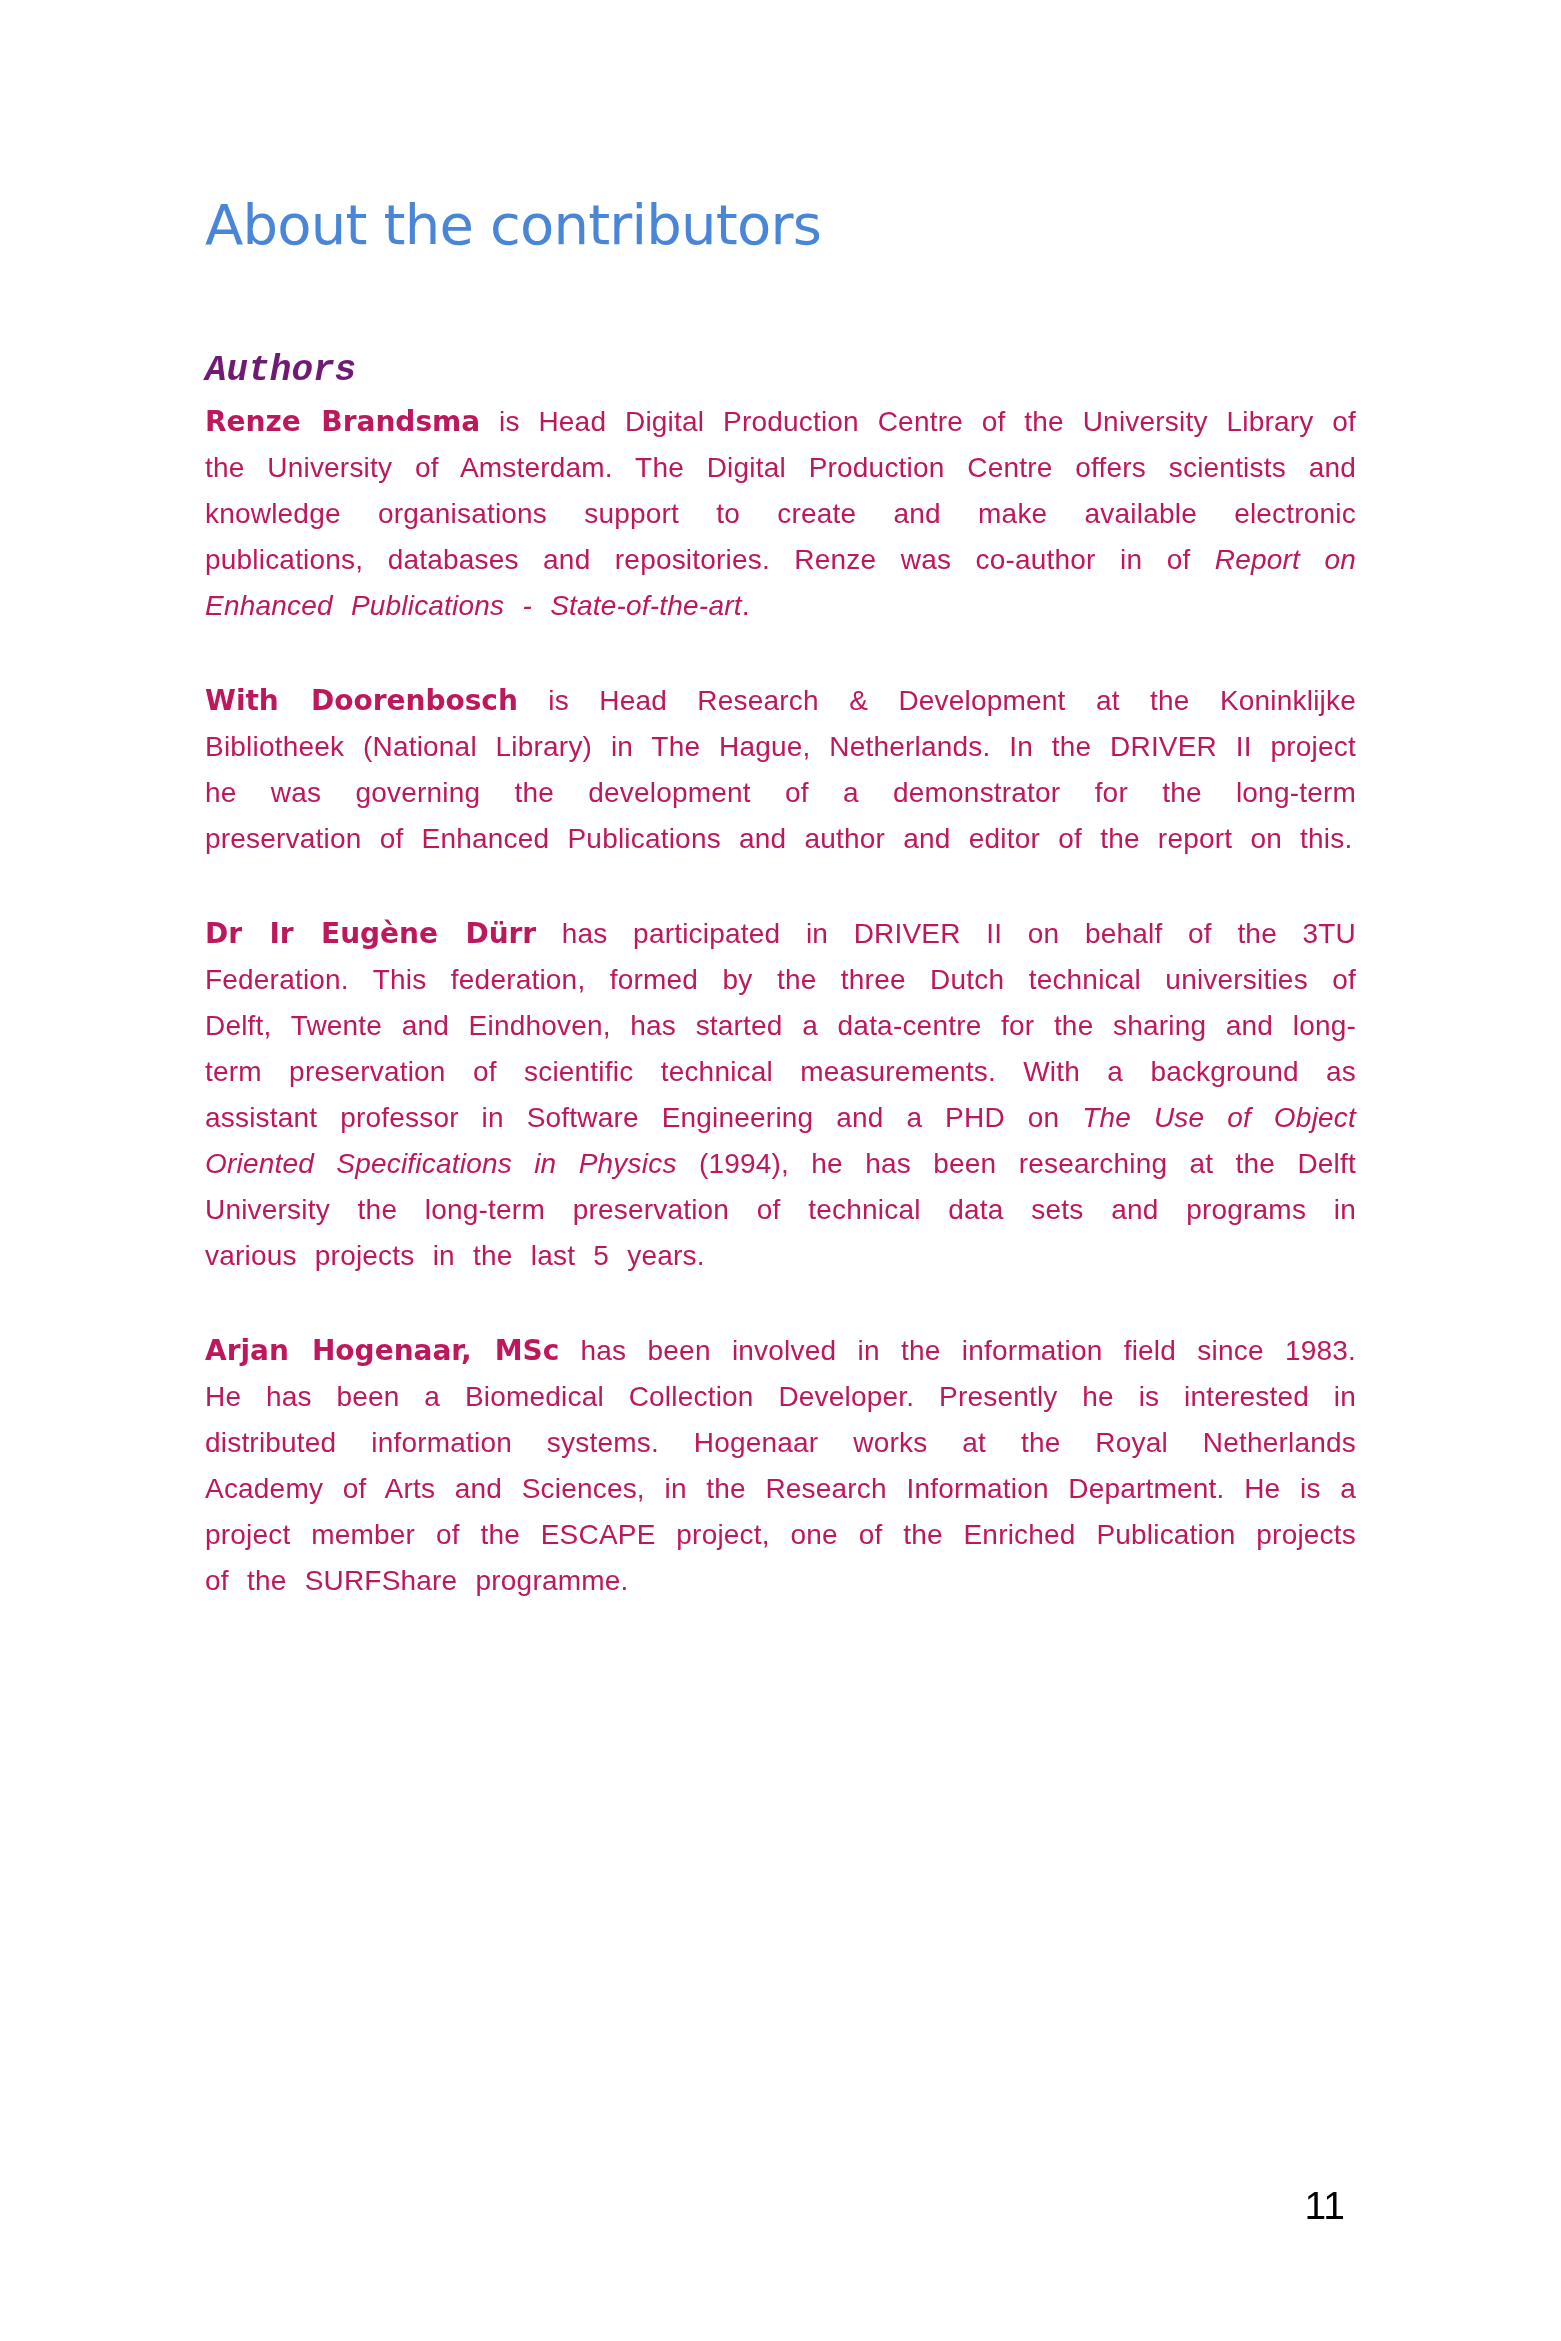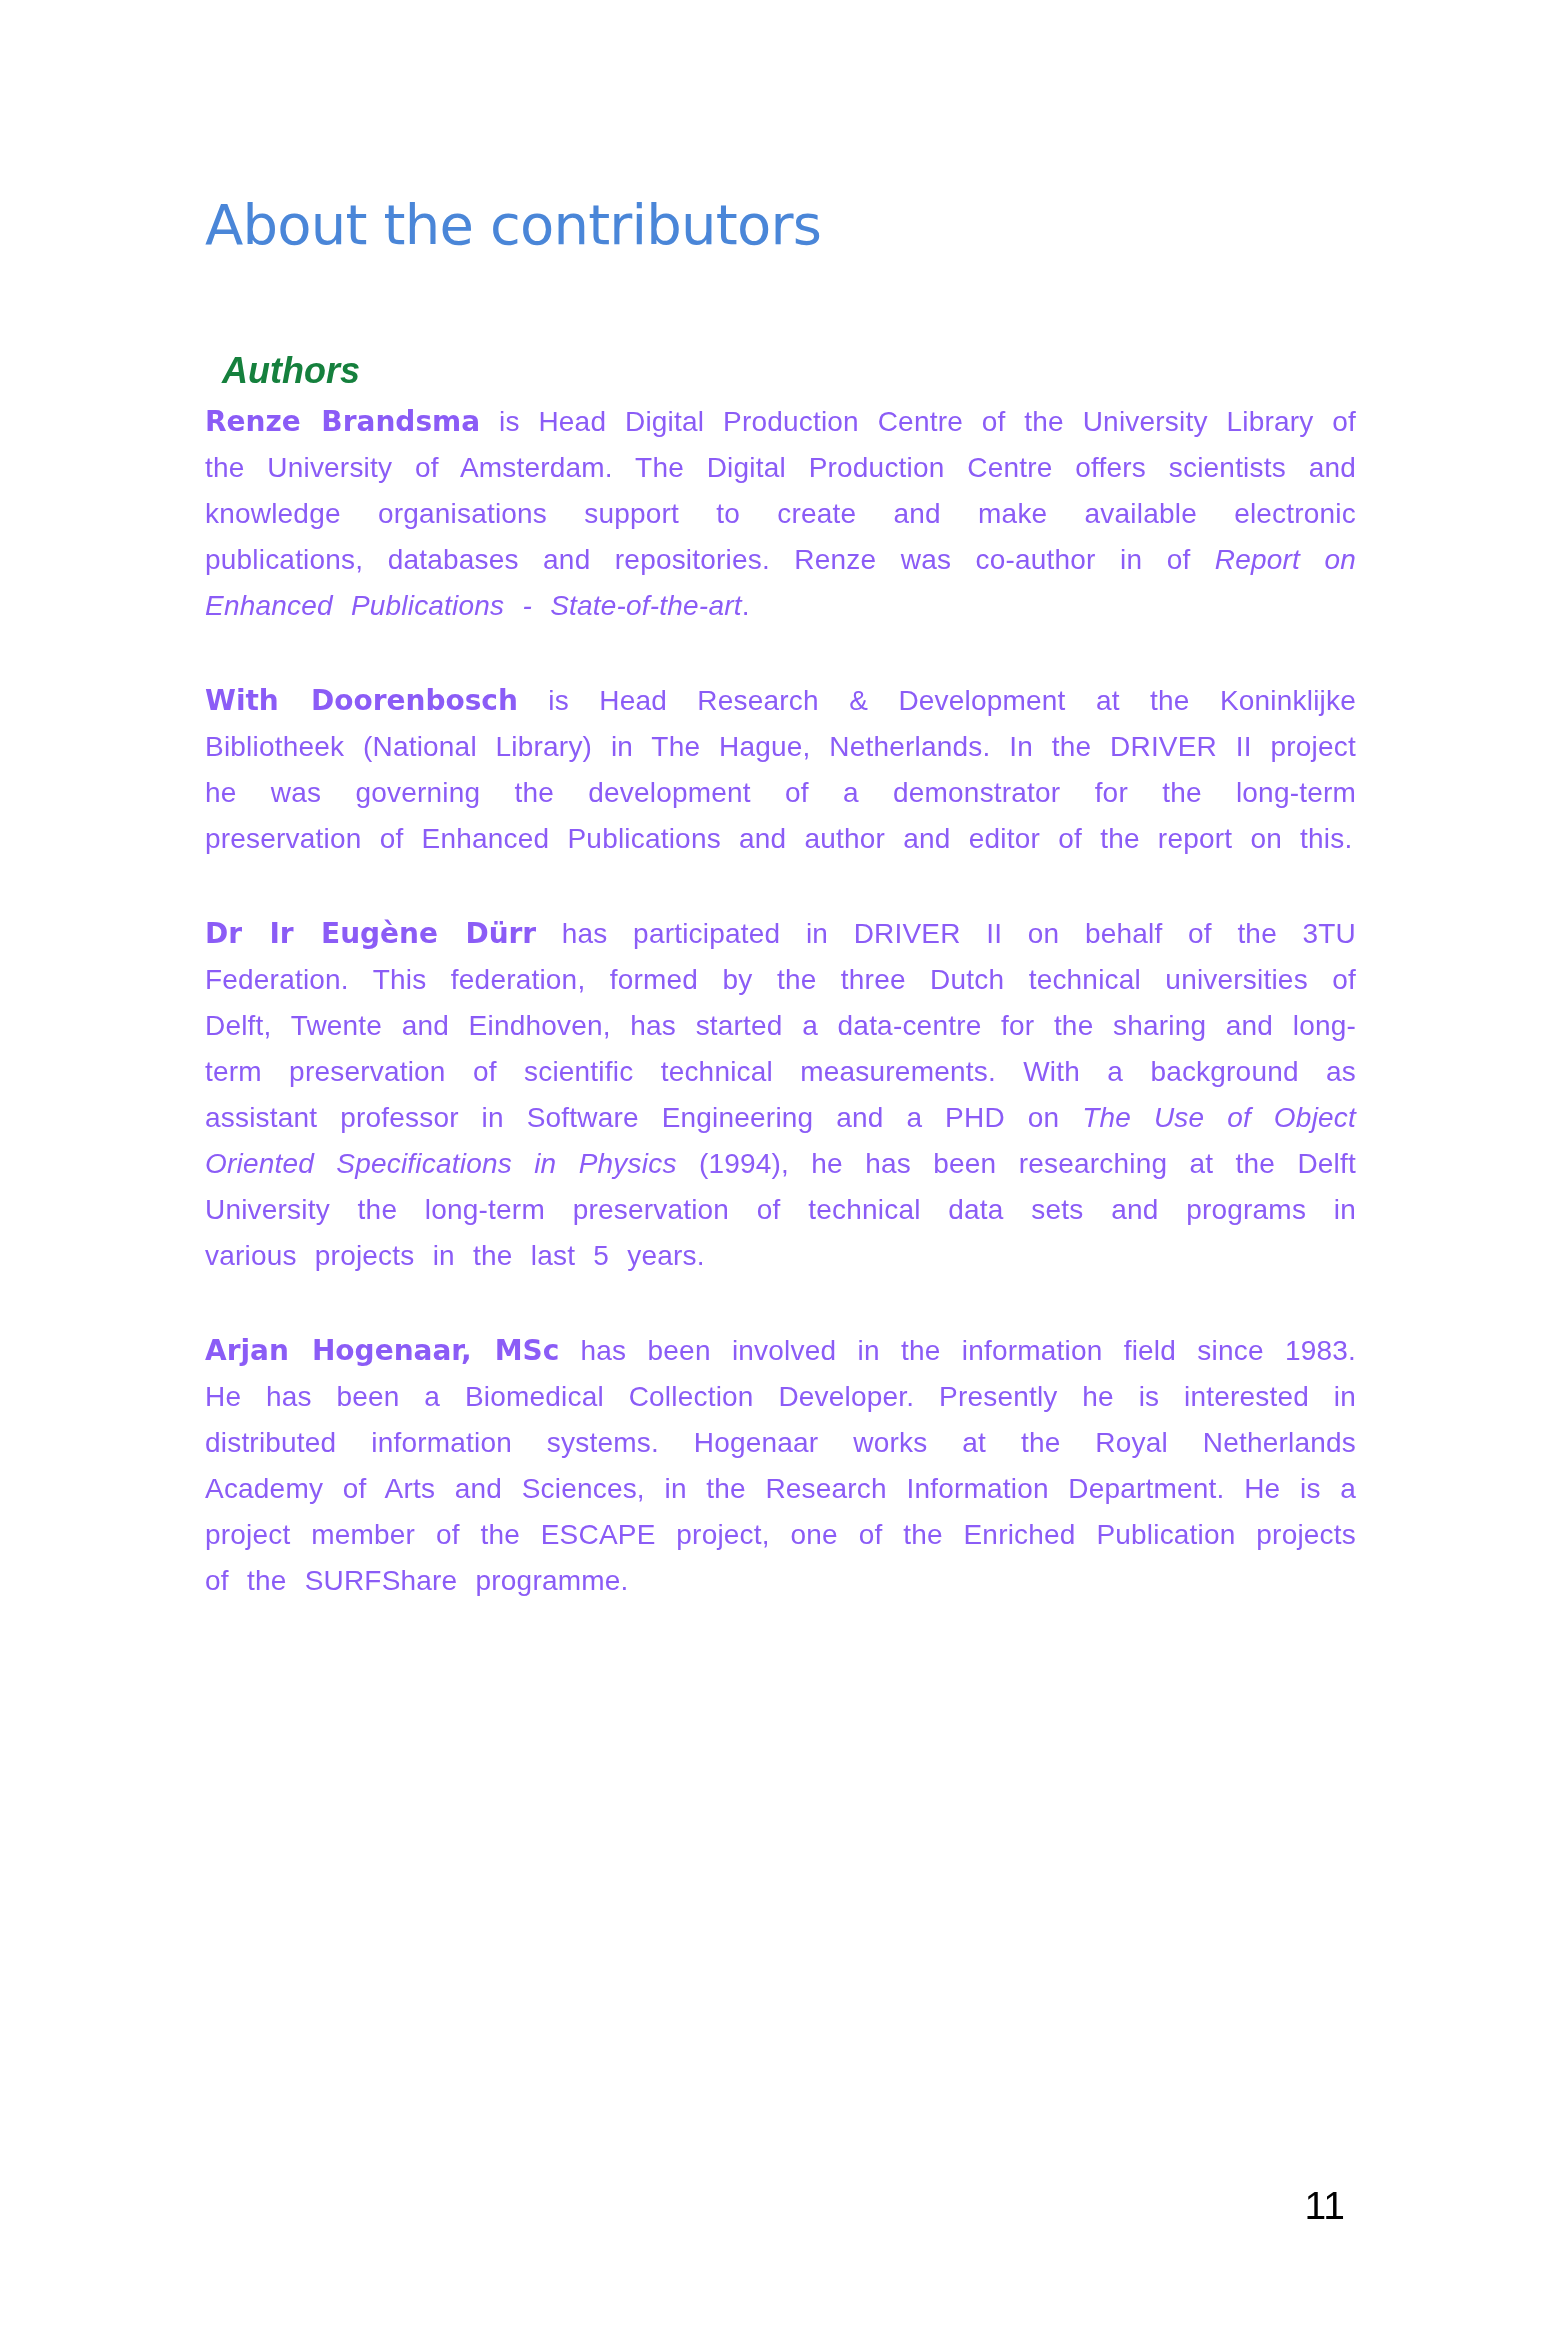--- a/index.html
+++ b/index.html
@@ -26,36 +26,36 @@
     margin: 0;
     padding-top: 193px;
     font-family: "DejaVu Sans", sans-serif;
     font-weight: normal;
     font-size: 56px;
     line-height: 1.15;
     letter-spacing: -0.8px;
     color: #4a86d8;
   }
   .authors-heading {
-    margin: 92px 0 6px 17px;
-    font-family: Liberation Sans, sans-serif;
+    margin: 92px 0 6px 0;
+    font-family: Liberation Mono, monospace;
     font-weight: bold;
     font-style: italic;
     font-size: 36px;
     line-height: 1.2;
-    color: #15803d;
+    color: #701a75;
   }
   .body-para {
     margin: 0 0 49px 0;
     font-size: 28px;
     line-height: 46px;
     text-align: justify;
     letter-spacing: 0.2px;
     word-spacing: 10.2px;
-    color: #8b5cf6;
+    color: #be185d;
   }
   .seg-bold {
     font-family: "DejaVu Sans", sans-serif;
     font-weight: bold;
     letter-spacing: 0;
   }
   .seg-italic {
     font-style: italic;
   }
   .page-number {

